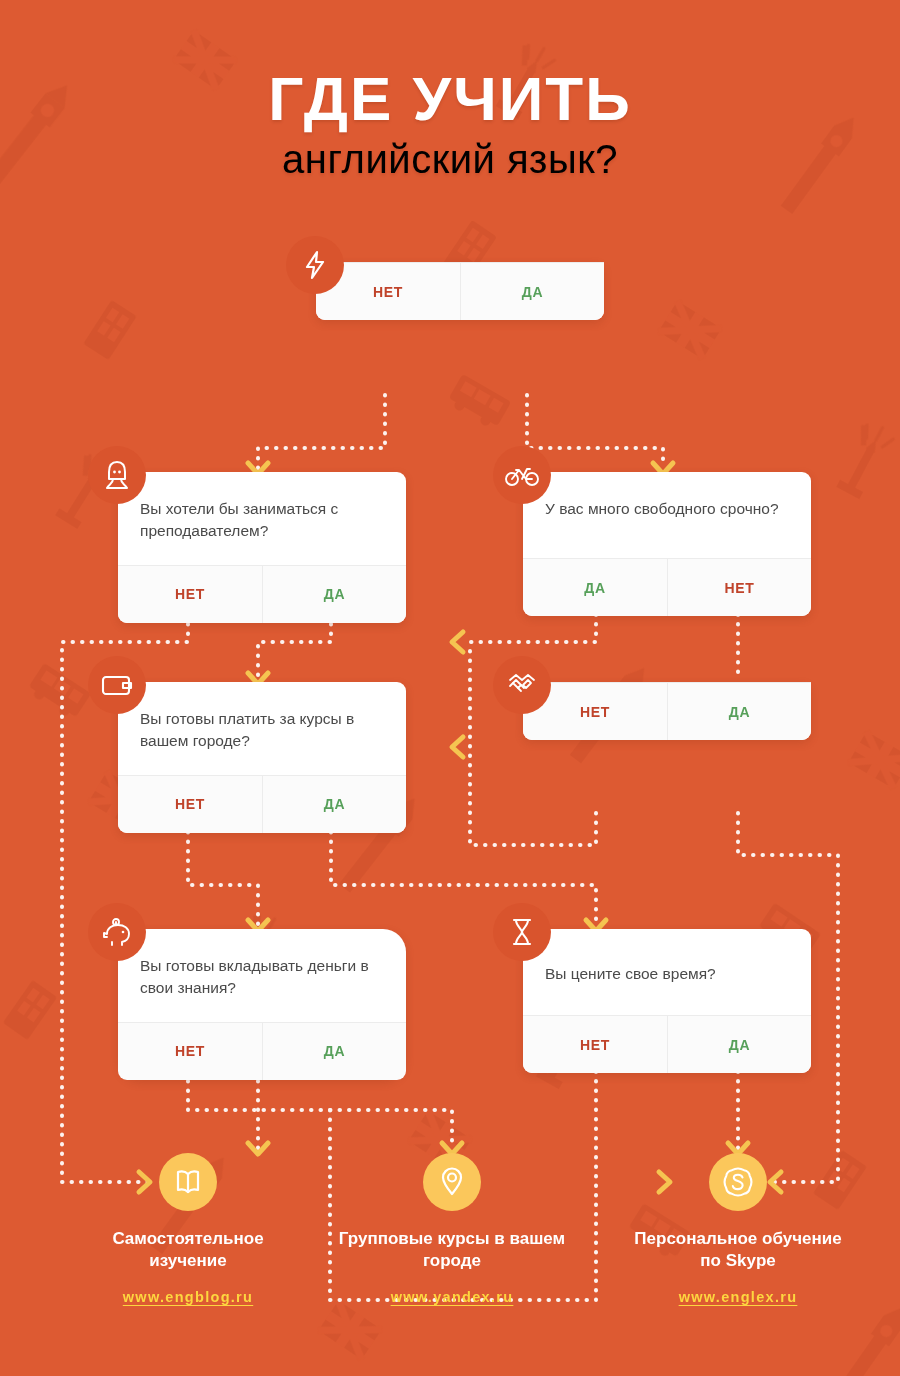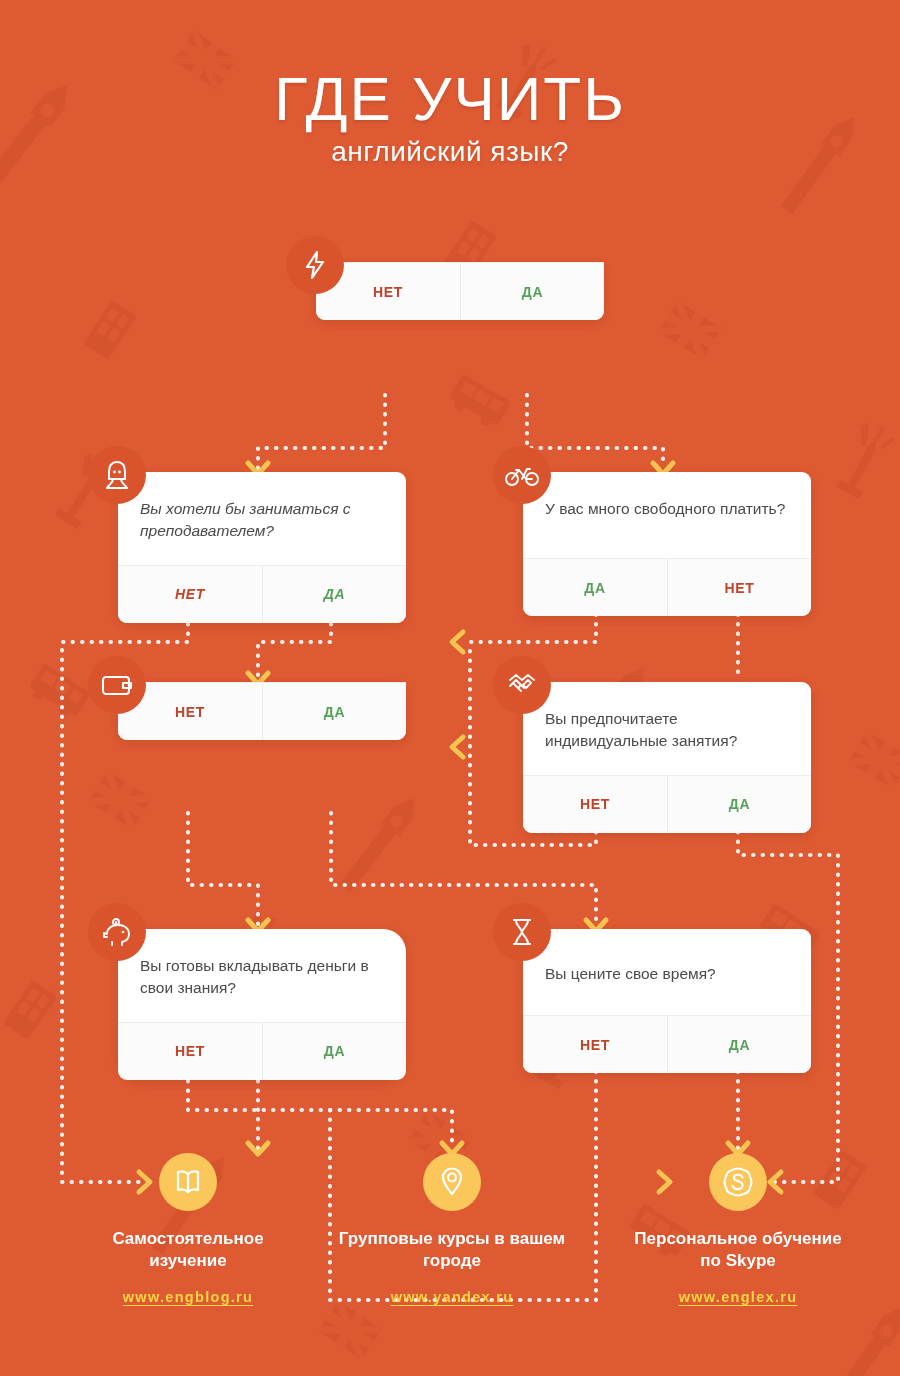--- a/index.html
+++ b/index.html
@@ -42,30 +42,30 @@
   
   .title-block {
     position: absolute;
     top: 68px;
     left: 0;
     width: 900px;
     text-align: center;
   }
   .title-main {
     font-size: 62px;
-    font-weight: normal;
+    font-weight: bold;
     color: #ffffff;
     letter-spacing: 2px;
     line-height: 1.0;
     text-shadow: 0 2px 3px rgba(120,40,15,0.22);
   }
   .title-sub {
-    font-size: 28px;
+    font-size: 40px;
     font-weight: normal;
-    color: #ffffff;
+    color: #000000;
     letter-spacing: 0.5px;
     line-height: 1.25;
     margin-top: 4px;
     text-shadow: 0 2px 3px rgba(120,40,15,0.18);
   }
 
   
   .card {
     position: absolute;
     width: 288px;
@@ -299,21 +299,21 @@
       <svg width="26" height="30" viewBox="0 0 26 30" fill="none" stroke="#ffffff" stroke-width="2.2" stroke-linejoin="round" stroke-linecap="round">
         <path d="M15 2 L5 17 L12 17 L10 28 L21 12 L14 12 Z"></path>
       </svg>
     </div>
     <div class="card-answers">
       <div class="answer no">НЕТ</div>
       <div class="answer yes">ДА</div>
     </div>
   </div>
 
-  <div class="card" style="left:118px; top:472px;font-style:italic;">
+  <div class="card" style="left:118px; top:472px;">
     <div class="card-icon">
       <svg width="28" height="32" viewBox="0 0 28 32" fill="none" stroke="#ffffff" stroke-width="2" stroke-linejoin="round" stroke-linecap="round">
         <path d="M14 3 C8 3 6 8 6 13 L6 20 L22 20 L22 13 C22 8 20 3 14 3 Z"></path>
         <path d="M10 20 C10 25 6 25 4 29 L24 29 C22 25 18 25 18 20"></path>
         <circle cx="11.5" cy="13" r="1.4" fill="#ffffff" stroke="none"></circle>
         <circle cx="16.5" cy="13" r="1.4" fill="#ffffff" stroke="none"></circle>
       </svg>
     </div>
     <div class="card-question">Вы хотели бы заниматься с преподавателем?</div>
     <div class="card-answers">
@@ -323,50 +323,50 @@
   </div>
 
   <div class="card" style="left:523px; top:472px;">
     <div class="card-icon">
       <svg width="34" height="24" viewBox="0 0 34 24" fill="none" stroke="#ffffff" stroke-width="1.9" stroke-linejoin="round" stroke-linecap="round">
         <circle cx="7" cy="16" r="6"></circle>
         <circle cx="27" cy="16" r="6"></circle>
         <path d="M7 16 L14 7 L21 16 M14 7 L11 7 M21 16 L27 16 M17 16 L22 6 L25 6"></path>
       </svg>
     </div>
-    <div class="card-question">У вас много свободного платить?</div>
+    <div class="card-question">У вас много свободного срочно?</div>
     <div class="card-answers">
       <div class="answer yes">ДА</div>
       <div class="answer no">НЕТ</div>
     </div>
   </div>
 
   <div class="card" style="left:118px; top:682px;">
     <div class="card-icon">
       <svg width="32" height="24" viewBox="0 0 32 24" fill="none" stroke="#ffffff" stroke-width="2.1" stroke-linejoin="round" stroke-linecap="round">
         <rect x="2" y="4" width="26" height="17" rx="3"></rect>
         <path d="M22 10 L30 10 L30 15 L22 15 Z"></path>
       </svg>
     </div>
+    <div class="card-question">Вы готовы платить за курсы в вашем городе?</div>
     <div class="card-answers">
       <div class="answer no">НЕТ</div>
       <div class="answer yes">ДА</div>
     </div>
   </div>
 
   <div class="card" style="left:523px; top:682px;">
     <div class="card-icon">
       <svg width="32" height="28" viewBox="0 0 32 28" fill="none" stroke="#ffffff" stroke-width="1.8" stroke-linejoin="round" stroke-linecap="round">
         <path d="M4 9 L10 4 L16 9 L22 4 L28 9"></path>
         <path d="M10 9 L15 14 L12 17 L7 12 Z"></path>
         <path d="M22 9 L17 14 L20 17 L25 12 Z"></path>
         <path d="M12 17 L15 20 M15 14 L18 17 M7 12 L4 15"></path>
       </svg>
     </div>
-    <div class="card-question">Вы предпочитаете индивидуальные занятия?</div>
     <div class="card-answers">
       <div class="answer no">НЕТ</div>
       <div class="answer yes">ДА</div>
     </div>
   </div>
 
   <div class="card" style="left:118px; top:929px;border-radius:23px;">
     <div class="card-icon">
       <svg width="32" height="28" viewBox="0 0 32 28" fill="none" stroke="#ffffff" stroke-width="1.9" stroke-linejoin="round" stroke-linecap="round">
         <path d="M6 16 C6 10 11 7 17 7 C23 7 28 10 28 16 C28 20 25 23 21 24 L21 27 M11 24 L11 27 M6 16 L3 15 L3 19 L6 19"></path>

